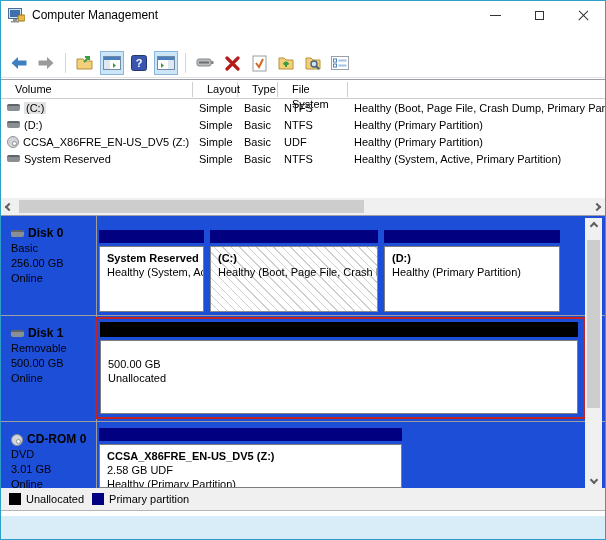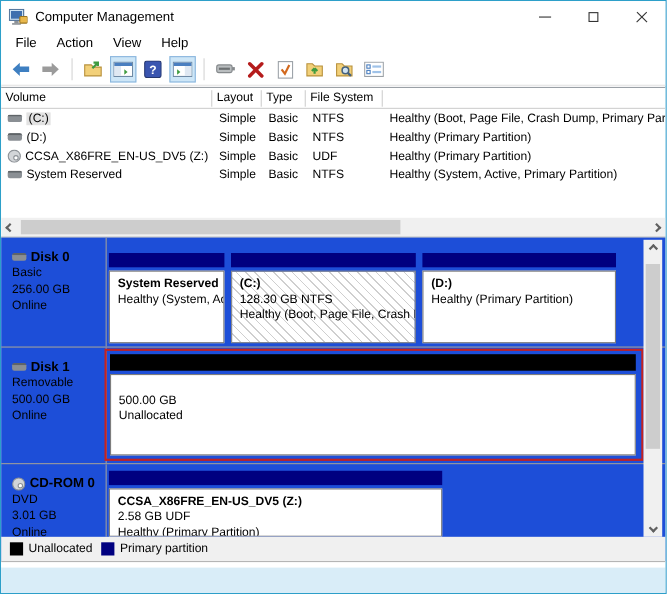--- a/index.html
+++ b/index.html
@@ -24,21 +24,21 @@
   .menubar{ position:absolute; top:28px; left:0; right:0; height:20px; display:flex; align-items:center; padding-left:4px; background:#fff; }
   .menu-item{ padding:2px 9px; font-size:12px; }
   
   .toolbar{ position:absolute; top:48px; left:0; right:0; height:29px; display:flex; align-items:center; padding-left:6px; gap:3px; background:#fff; border-bottom:1px solid #e3e3e3;}
   .tbtn{ width:24px; height:24px; display:flex; align-items:center; justify-content:center; border:1px solid transparent; }
   .tbtn.pressed{ background:#cde6f7; border:1px solid #8ab6dd; }
   .tsep{ width:1px; height:20px; background:#d5d5d5; margin:0 4px; }
   
   .table-panel{ position:absolute; top:78px; left:0; right:0; height:137px; background:#fff; border-top:1px solid #9aa0a6; border-bottom:1px solid #9aa0a6; overflow:hidden; }
   .thead{ display:flex; height:19px; align-items:center; border-bottom:1px solid #cfcfcf; font-size:11px; }
-  .th{ height:15px; line-height:15px; padding-left:4px; border-right:1px solid #cfcfcf; }
+  .th{ height:15px; line-height:15px; padding-left:14px; border-right:1px solid #cfcfcf; }
   .c-vol{ width:192px; } .c-lay{ width:45px; } .c-typ{ width:40px; } .c-fs{ width:70px; } .c-st{ flex:1; border-right:none; }
   .trow{ display:flex; height:17px; align-items:center; font-size:11px; white-space:nowrap; }
   .td{ padding-left:6px; overflow:hidden; }
   .vol-cell{ display:flex; align-items:center; gap:4px; }
   .vol-sel{ background:#e2e2e2; padding:0 2px; }
   .disk-ic{ width:13px; height:7px; background:#8a8f94; border-radius:2px; border-top:2px solid #5f6468; flex:none; }
   .cd-ic{ width:12px; height:12px; border-radius:50%; background:#d2d5d8; border:1px solid #8d9297; position:relative; flex:none; }
   .cd-ic::after{ content:""; position:absolute; left:4px; top:4px; width:3px; height:3px; border-radius:50%; background:#fff; border:1px solid #8d9297; }
   
   .hscroll{ position:absolute; left:0; right:0; bottom:0; height:17px; background:#f0f0f0; display:flex; align-items:center; }
@@ -105,26 +105,20 @@
         </div>
       <div class="win-btn">
           <span class="glyph-max"></span>
         </div>
       <div class="win-btn">
           <span class="glyph-close"></span>
         </div>
     </div>
   </div>
 
-  <div class="menubar">
-    <span class="menu-item">File</span>
-    <span class="menu-item">Action</span>
-    <span class="menu-item">View</span>
-    <span class="menu-item">Help</span>
-  </div>
 
   <div class="toolbar">
     <div class="tbtn">
       <svg width="18" height="14" viewBox="0 0 18 14">
           <path d="M8 1 L1.5 7 L8 13 L8 9.5 H16.5 V4.5 H8 Z" fill="#3e7fc1"></path>
         </svg>
     </div>
     <div class="tbtn">
       <svg width="18" height="14" viewBox="0 0 18 14">
           <path d="M10 1 L16.5 7 L10 13 L10 9.5 H1.5 V4.5 H10 Z" fill="#9b9b9b"></path>
@@ -281,21 +275,20 @@
           <div class="region-bar" style="background: rgb(0, 0, 128);"></div>
           <div class="region-box">
             <div class="region-title">System Reserved</div>
             <div class="region-l3">Healthy (System, Active, Primary Partition)</div>
           </div>
         </div>
         <div class="region" style="width: 168px;">
           <div class="region-bar" style="background: rgb(0, 0, 128);"></div>
           <div class="region-box hatch">
             <div><span class="region-title">(C:)</span></div>
-            <div><span class="region-l2">128.30 GB NTFS</span></div>
             <div><span class="region-l3">Healthy (Boot, Page File, Crash Dump, Primary Partition)</span></div>
           </div>
         </div>
         <div class="region" style="width: 176px;">
           <div class="region-bar" style="background: rgb(0, 0, 128);"></div>
           <div class="region-box">
             <div class="region-title">(D:)</div>
             <div class="region-l3">Healthy (Primary Partition)</div>
           </div>
         </div>

